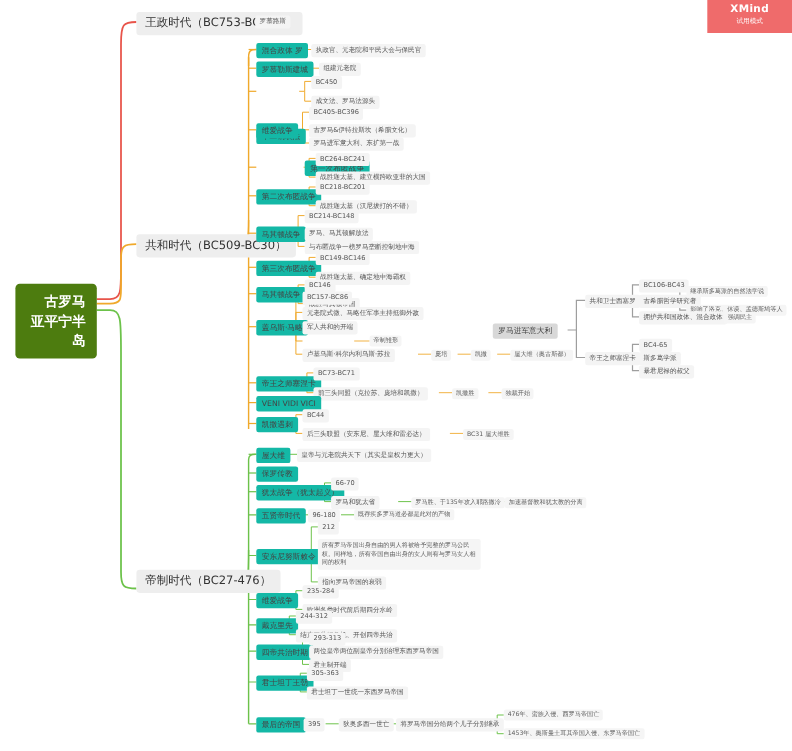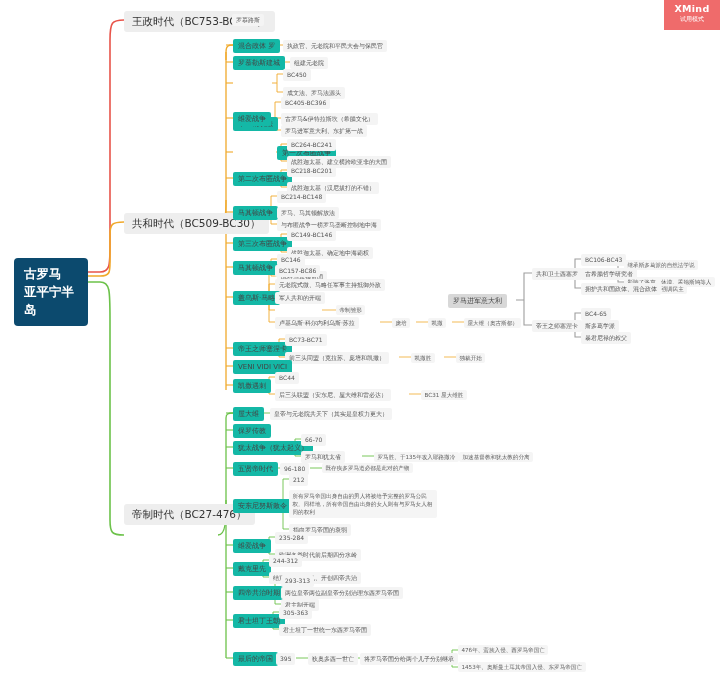--- a/index.html
+++ b/index.html
@@ -13,27 +13,27 @@
   svg.links{position:absolute;left:0;top:0;width:720px;height:683px;pointer-events:none;}
 
   .node{
     position:absolute;
     box-sizing:border-box;
     white-space:nowrap;
     line-height:1.25;
   }
   
   .n-root{
-    background:#0c4a6e;
+    background:#4d7c0f;
     color:#ffffff;
     font-weight:bold;
     font-size:12.5px;
     border-radius:4px;
     padding:7px 10px;
-    text-align:left;
+    text-align:right;
     white-space:pre-line;
     line-height:1.45;
   }
   
   .n-l1{
     background:#eeeeee;
     color:#333333;
     font-size:10.5px;
     border-radius:3px;
     padding:4px 8px;
@@ -59,21 +59,21 @@
     color:#606060;
     font-size:5.6px;
     border-radius:2px;
     padding:1.5px 3.5px;
   }
   .wrap{white-space:normal;line-height:1.5;}
 
   
   #xmind-badge{
     position:absolute;right:0;top:0;
-    width:56px;height:30px;
+    width:77px;height:30px;
     background:#ef6b6b;
     color:#ffffff;
     text-align:center;
     padding-top:3px;
     box-sizing:border-box;
   }
   #xmind-badge .bx{font-size:9.5px;font-weight:bold;letter-spacing:.3px;}
   #xmind-badge .bt{font-size:6px;margin-top:1px;}
 </style>
 </head>
@@ -254,21 +254,21 @@
   <div class="node n-l4" style="left:624px;top:260px;">继承斯多葛派的自然法学说</div>
   <div class="node n-l4" style="left:624px;top:277px;">影响了洛克、休谟、孟德斯鸠等人</div>
   <div class="node n-l3" style="left:581px;top:283px;">拥护共和国政体、混合政体</div>
   <div class="node n-l4" style="left:658px;top:284px;">强调民主</div>
 
   <div class="node n-l3" style="left:532px;top:320px;">帝王之师塞涅卡</div>
   <div class="node n-l3" style="left:581px;top:308px;">BC4-65</div>
   <div class="node n-l3" style="left:581px;top:320px;">斯多葛学派</div>
   <div class="node n-l3" style="left:581px;top:332px;">暴君尼禄的叔父</div>
 
-  <div class="node n-l1" style="left:124px;top:504px;">帝制时代（BC27-476）</div>
+  <div class="node n-l1" style="left:124px;top:518px;">帝制时代（BC27-476）</div>
 
   <div class="node n-l2" style="left:233px;top:407px;">屋大维</div>
   <div class="node n-l3" style="left:270px;top:408px;">皇帝与元老院共天下（其实是皇权力更大）</div>
 
   <div class="node n-l2" style="left:233px;top:424px;">保罗传教</div>
 
   <div class="node n-l2" style="left:233px;top:441px;">犹太战争（犹太起义）</div>
   <div class="node n-l3" style="left:301px;top:434px;">66-70</div>
   <div class="node n-l3" style="left:301px;top:451px;">罗马和犹太省</div>
   <div class="node n-l4" style="left:374px;top:452px;">罗马胜、于135年攻入耶路撒冷</div>

